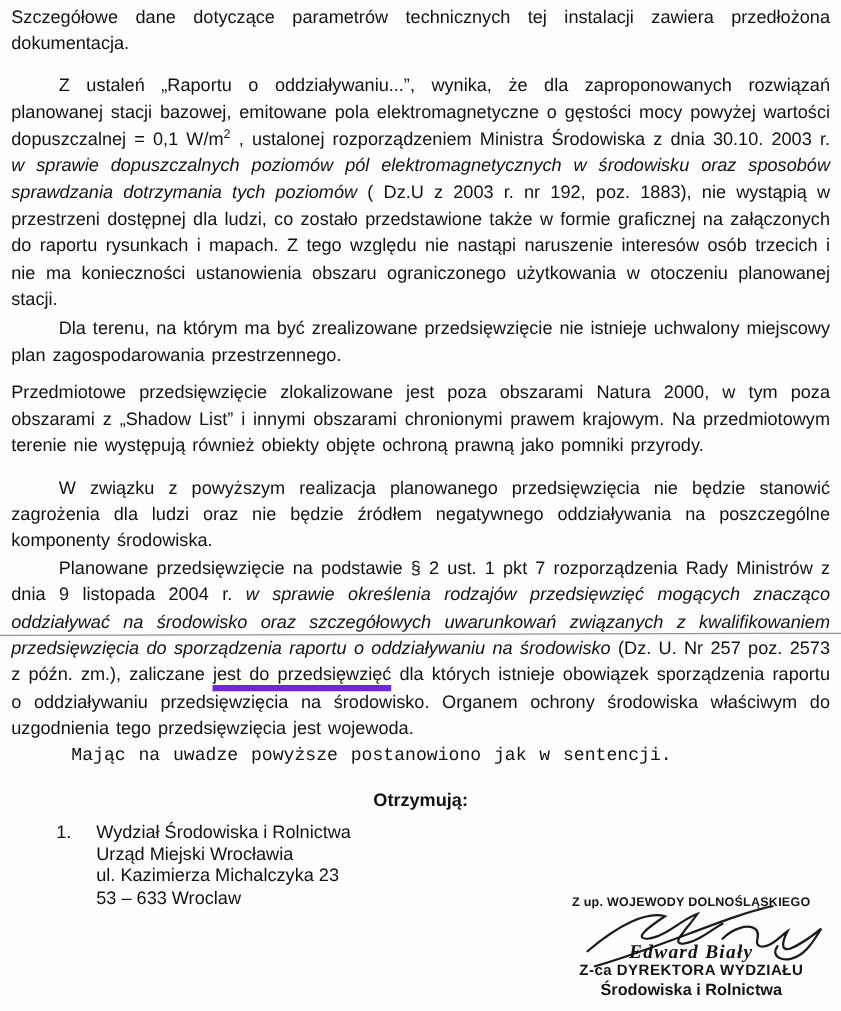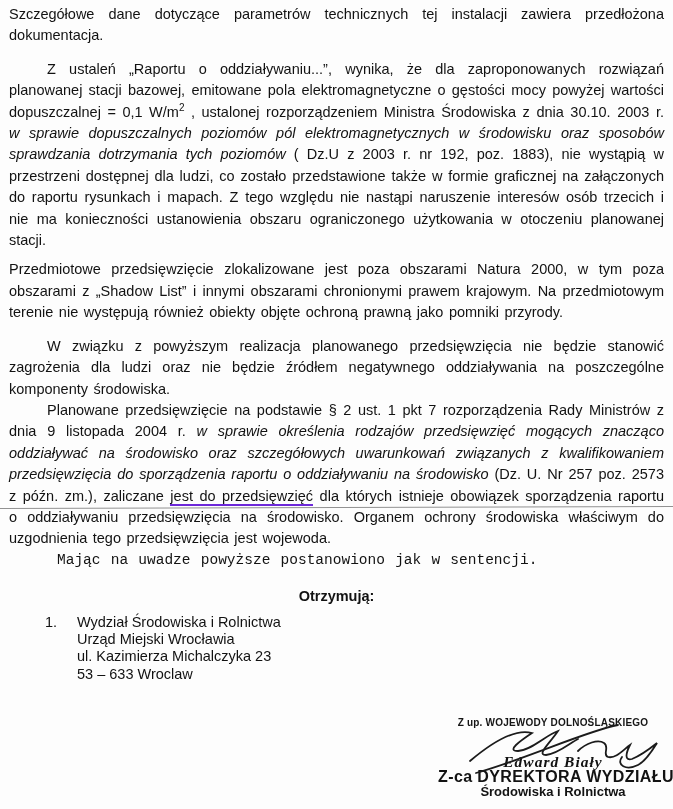--- a/index.html
+++ b/index.html
@@ -27,21 +27,21 @@
     word-spacing: 1.5px;
   }
   .para.indent { text-indent: 38px; }
   .para.indent-lg { text-indent: 48px; font-family: Liberation Mono, monospace; }
   .mt-sm { margin-top: 8px; }
   .mt-md { margin-top: 12px; }
   .mt-xl { margin-top: 47px; }
   em { }
   sup { font-size: 10px; line-height: 0; }
   .u-artifact {
-    border-bottom: 2px solid #6d28d9;
+    border-bottom: 5px solid #6d28d9;
   }
   .scan-line {
     position: absolute;
     left: 0;
     top: 507px;
     width: 673px;
     height: 1px;
     background: #3a3a3a;
     opacity: 0.55;
     transform: rotate(-0.15deg);
@@ -81,21 +81,21 @@
   .sig-name {
     margin-top: 24px;
     font-family: "Liberation Serif", serif;
     font-weight: 700;
     font-style: italic;
     font-size: 15.5px;
     letter-spacing: 1px;
   }
   .sig-title {
     font-weight: 700;
-    font-size: 16px;
+    font-size: 12px;
     letter-spacing: 0.4px;
     white-space: nowrap;
   }
   .sig-dept {
     font-weight: 700;
     font-size: 13px;
   }
   .sig-scribble {
     position: absolute;
     top: 6px;
@@ -107,20 +107,21 @@
 </style>
 </head>
 <body>
 
 <div class="page">
 
   <p class="para">Szczegółowe dane dotyczące parametrów technicznych tej instalacji zawiera przedłożona dokumentacja.</p>
 
   <p class="para indent mt-md"><span>Z ustaleń „Raportu o oddziaływaniu...”, wynika, że dla zaproponowanych rozwiązań planowanej stacji bazowej, emitowane pola elektromagnetyczne o gęstości mocy powyżej wartości dopuszczalnej = 0,1 W/m</span><sup>2</sup><span> , ustalonej rozporządzeniem Ministra Środowiska z dnia 30.10. 2003 r. </span><em>w sprawie dopuszczalnych poziomów pól elektromagnetycznych w środowisku oraz sposobów sprawdzania dotrzymania tych poziomów</em><span> ( Dz.U z 2003 r. nr 192, poz. 1883), nie wystąpią w przestrzeni dostępnej dla ludzi, co zostało przedstawione także w formie graficznej na załączonych do raportu rysunkach i mapach. Z tego względu nie nastąpi naruszenie interesów osób trzecich i nie ma konieczności ustanowienia obszaru ograniczonego użytkowania w otoczeniu planowanej stacji.</span></p>
 
+  <p class="para indent" style="margin-top:2px">Dla terenu, na którym ma być zrealizowane przedsięwzięcie nie istnieje uchwalony miejscowy plan zagospodarowania przestrzennego.</p>
 
   <p class="para mt-sm">Przedmiotowe przedsięwzięcie zlokalizowane jest poza obszarami Natura 2000, w tym poza obszarami z „Shadow List” i innymi obszarami chronionymi prawem krajowym. Na przedmiotowym terenie nie występują również obiekty objęte ochroną prawną jako pomniki przyrody.</p>
 
   <p class="para indent mt-md">W związku z powyższym realizacja planowanego przedsięwzięcia nie będzie stanowić zagrożenia dla ludzi oraz nie będzie źródłem negatywnego oddziaływania na poszczególne komponenty środowiska.</p>
 
   <p class="para indent"><span>Planowane przedsięwzięcie na podstawie § 2 ust. 1 pkt 7 rozporządzenia Rady Ministrów z dnia 9 listopada 2004 r. </span><em>w sprawie określenia rodzajów przedsięwzięć mogących znacząco oddziaływać na środowisko oraz szczegółowych uwarunkowań związanych z kwalifikowaniem przedsięwzięcia do sporządzenia raportu o oddziaływaniu na środowisko</em><span> (Dz. U. Nr 257 poz. 2573 z późn. zm.), zaliczane </span><span class="u-artifact">jest do przedsięwzięć</span><span> dla których istnieje obowiązek sporządzenia raportu o oddziaływaniu przedsięwzięcia na środowisko. Organem ochrony środowiska właściwym do uzgodnienia tego przedsięwzięcia jest wojewoda.</span></p>
 
   <p class="para indent-lg">Mając na uwadze powyższe postanowiono jak w sentencji.</p>
 
 

